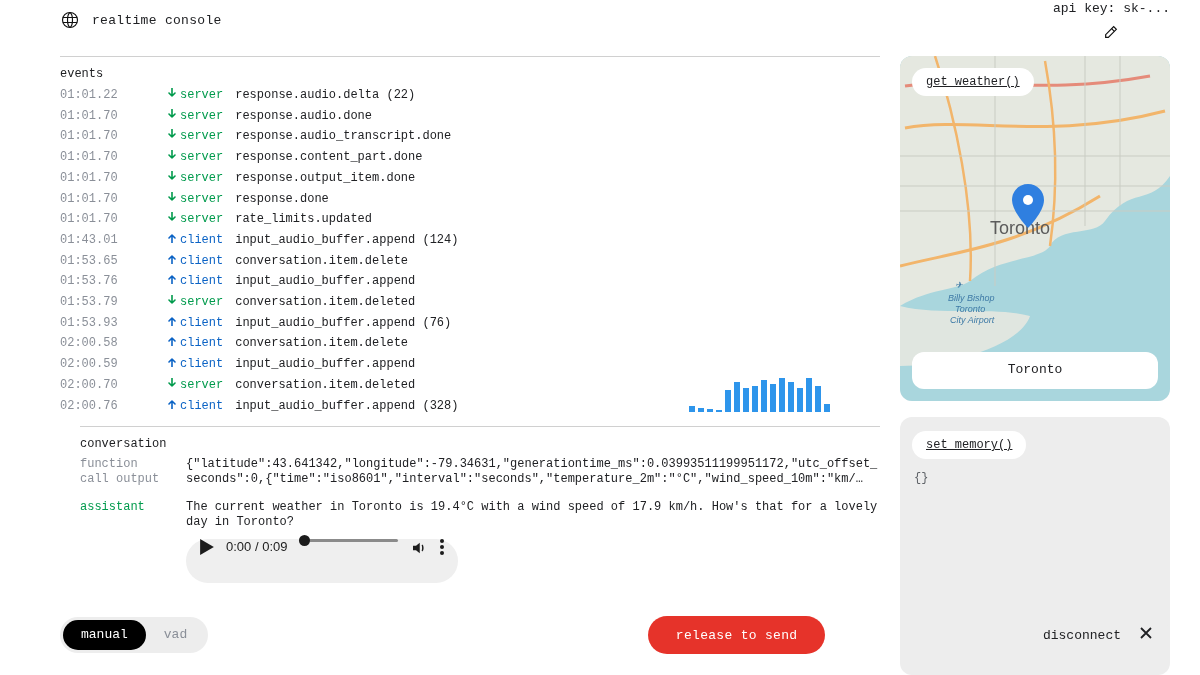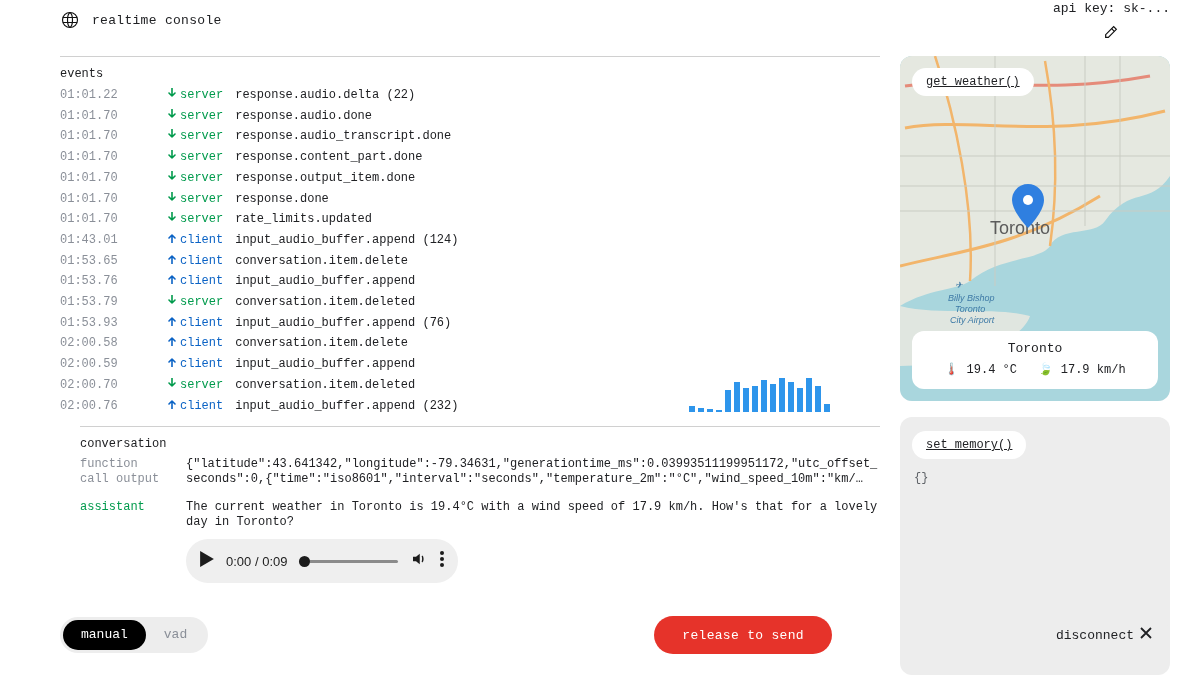--- a/index.html
+++ b/index.html
@@ -82,21 +82,21 @@
     word-break:break-all;
   }
   .conv-body.clip {
     display:-webkit-box; -webkit-line-clamp:2; -webkit-box-orient:vertical;
   }
 
   .audio-player {
     margin-top:10px; margin-left:106px;
     width:272px; height:44px;
     background:#efefef; border-radius:22px;
-    display:flex; align-items:center; gap:12px;
+    display:flex; align-items:flex-start; gap:12px;
     padding:0 14px;
     font-family: Arial, sans-serif;
     color:#1c1c1c;
   }
   .audio-player .slider {
     flex:1; height:3px; background:#8b8b8b; border-radius:2px; position:relative;
   }
   .audio-player .slider::after {
     content:""; position:absolute; left:0; top:-4px; width:11px; height:11px; border-radius:50%; background:#1c1c1c;
   }
@@ -120,21 +120,21 @@
 
   .send-btn {
     height:38px; padding:12px 28px; border:none; border-radius:20px;
     background:var(--red); color:#fff; font-family:var(--mono); font-size:13px;
     letter-spacing:.3px; cursor:pointer;
     margin-left:240px;
   }
   .disconnect-btn {
     height:38px; padding:0 18px; border:none; border-radius:20px;
     background:var(--bg-panel); color:#202124; font-family:var(--mono); font-size:13px;
-    display:flex; align-items:center; gap:6px; cursor:pointer;
+    display:flex; align-items:center; gap:19px; cursor:pointer;
   }
 
   
   .panel {
     background:var(--bg-panel); border-radius:12px;
     position:relative; overflow:hidden;
   }
   .panel.map { height:345px; }
   .panel.memory { flex:1; min-height:150px; }
 
@@ -266,21 +266,21 @@
           </span><span class="event-src client">client</span>&nbsp;<span class="event-name">input_audio_buffer.append</span></div>
         <div class="event-row"><span class="event-time">02:00.70</span><span class="event-arrow down">
             <svg width="10" height="10" viewBox="0 0 10 10">
               <path d="M5 0v8M5 8l-3-3M5 8l3-3" stroke="currentColor" stroke-width="1.6" fill="none" stroke-linecap="round"></path>
             </svg>
           </span><span class="event-src server">server</span>&nbsp;<span class="event-name">conversation.item.deleted</span></div>
         <div class="event-row"><span class="event-time">02:00.76</span><span class="event-arrow up">
             <svg width="10" height="10" viewBox="0 0 10 10">
               <path d="M5 10V2M5 2l-3 3M5 2l3 3" stroke="currentColor" stroke-width="1.6" fill="none" stroke-linecap="round"></path>
             </svg>
-          </span><span class="event-src client">client</span>&nbsp;<span class="event-name">input_audio_buffer.append (232)</span></div>
+          </span><span class="event-src client">client</span>&nbsp;<span class="event-name">input_audio_buffer.append (328)</span></div>
       </div>
     <div class="bars" id="bars">
         <div class="bar" style="height: 6px;"></div>
         <div class="bar" style="height: 4px;"></div>
         <div class="bar" style="height: 3px;"></div>
         <div class="bar" style="height: 2px;"></div>
         <div class="bar" style="height: 22px;"></div>
         <div class="bar" style="height: 30px;"></div>
         <div class="bar" style="height: 24px;"></div>
         <div class="bar" style="height: 26px;"></div>
@@ -365,27 +365,20 @@
       <text x="50" y="267" font-family="Arial" font-size="9" font-style="italic" fill="#3e7aa6">City Airport</text>
 
       <g transform="translate(128,128)">
         <path d="M0 0c-9 0-16 7-16 16 0 12 16 28 16 28s16-16 16-28c0-9-7-16-16-16z" fill="#2f7fe0"></path>
         <circle cx="0" cy="16" r="5" fill="#fff"></circle>
       </g>
     </svg>
     <div class="chip">get_weather()</div>
     <div class="weather-card">
       <div class="city">Toronto</div>
-      <div class="line">
-        <span>🌡️</span>
-        <span>19.4 °C</span>
-        &nbsp;
-        <span>🍃</span>
-        <span>17.9 km/h</span>
-      </div>
     </div>
   </div>
 
   <div class="panel memory">
     <div class="chip">set_memory()</div>
     <div class="memory-body">{}</div>
   </div>
 </div>
 
 <div class="footer">

